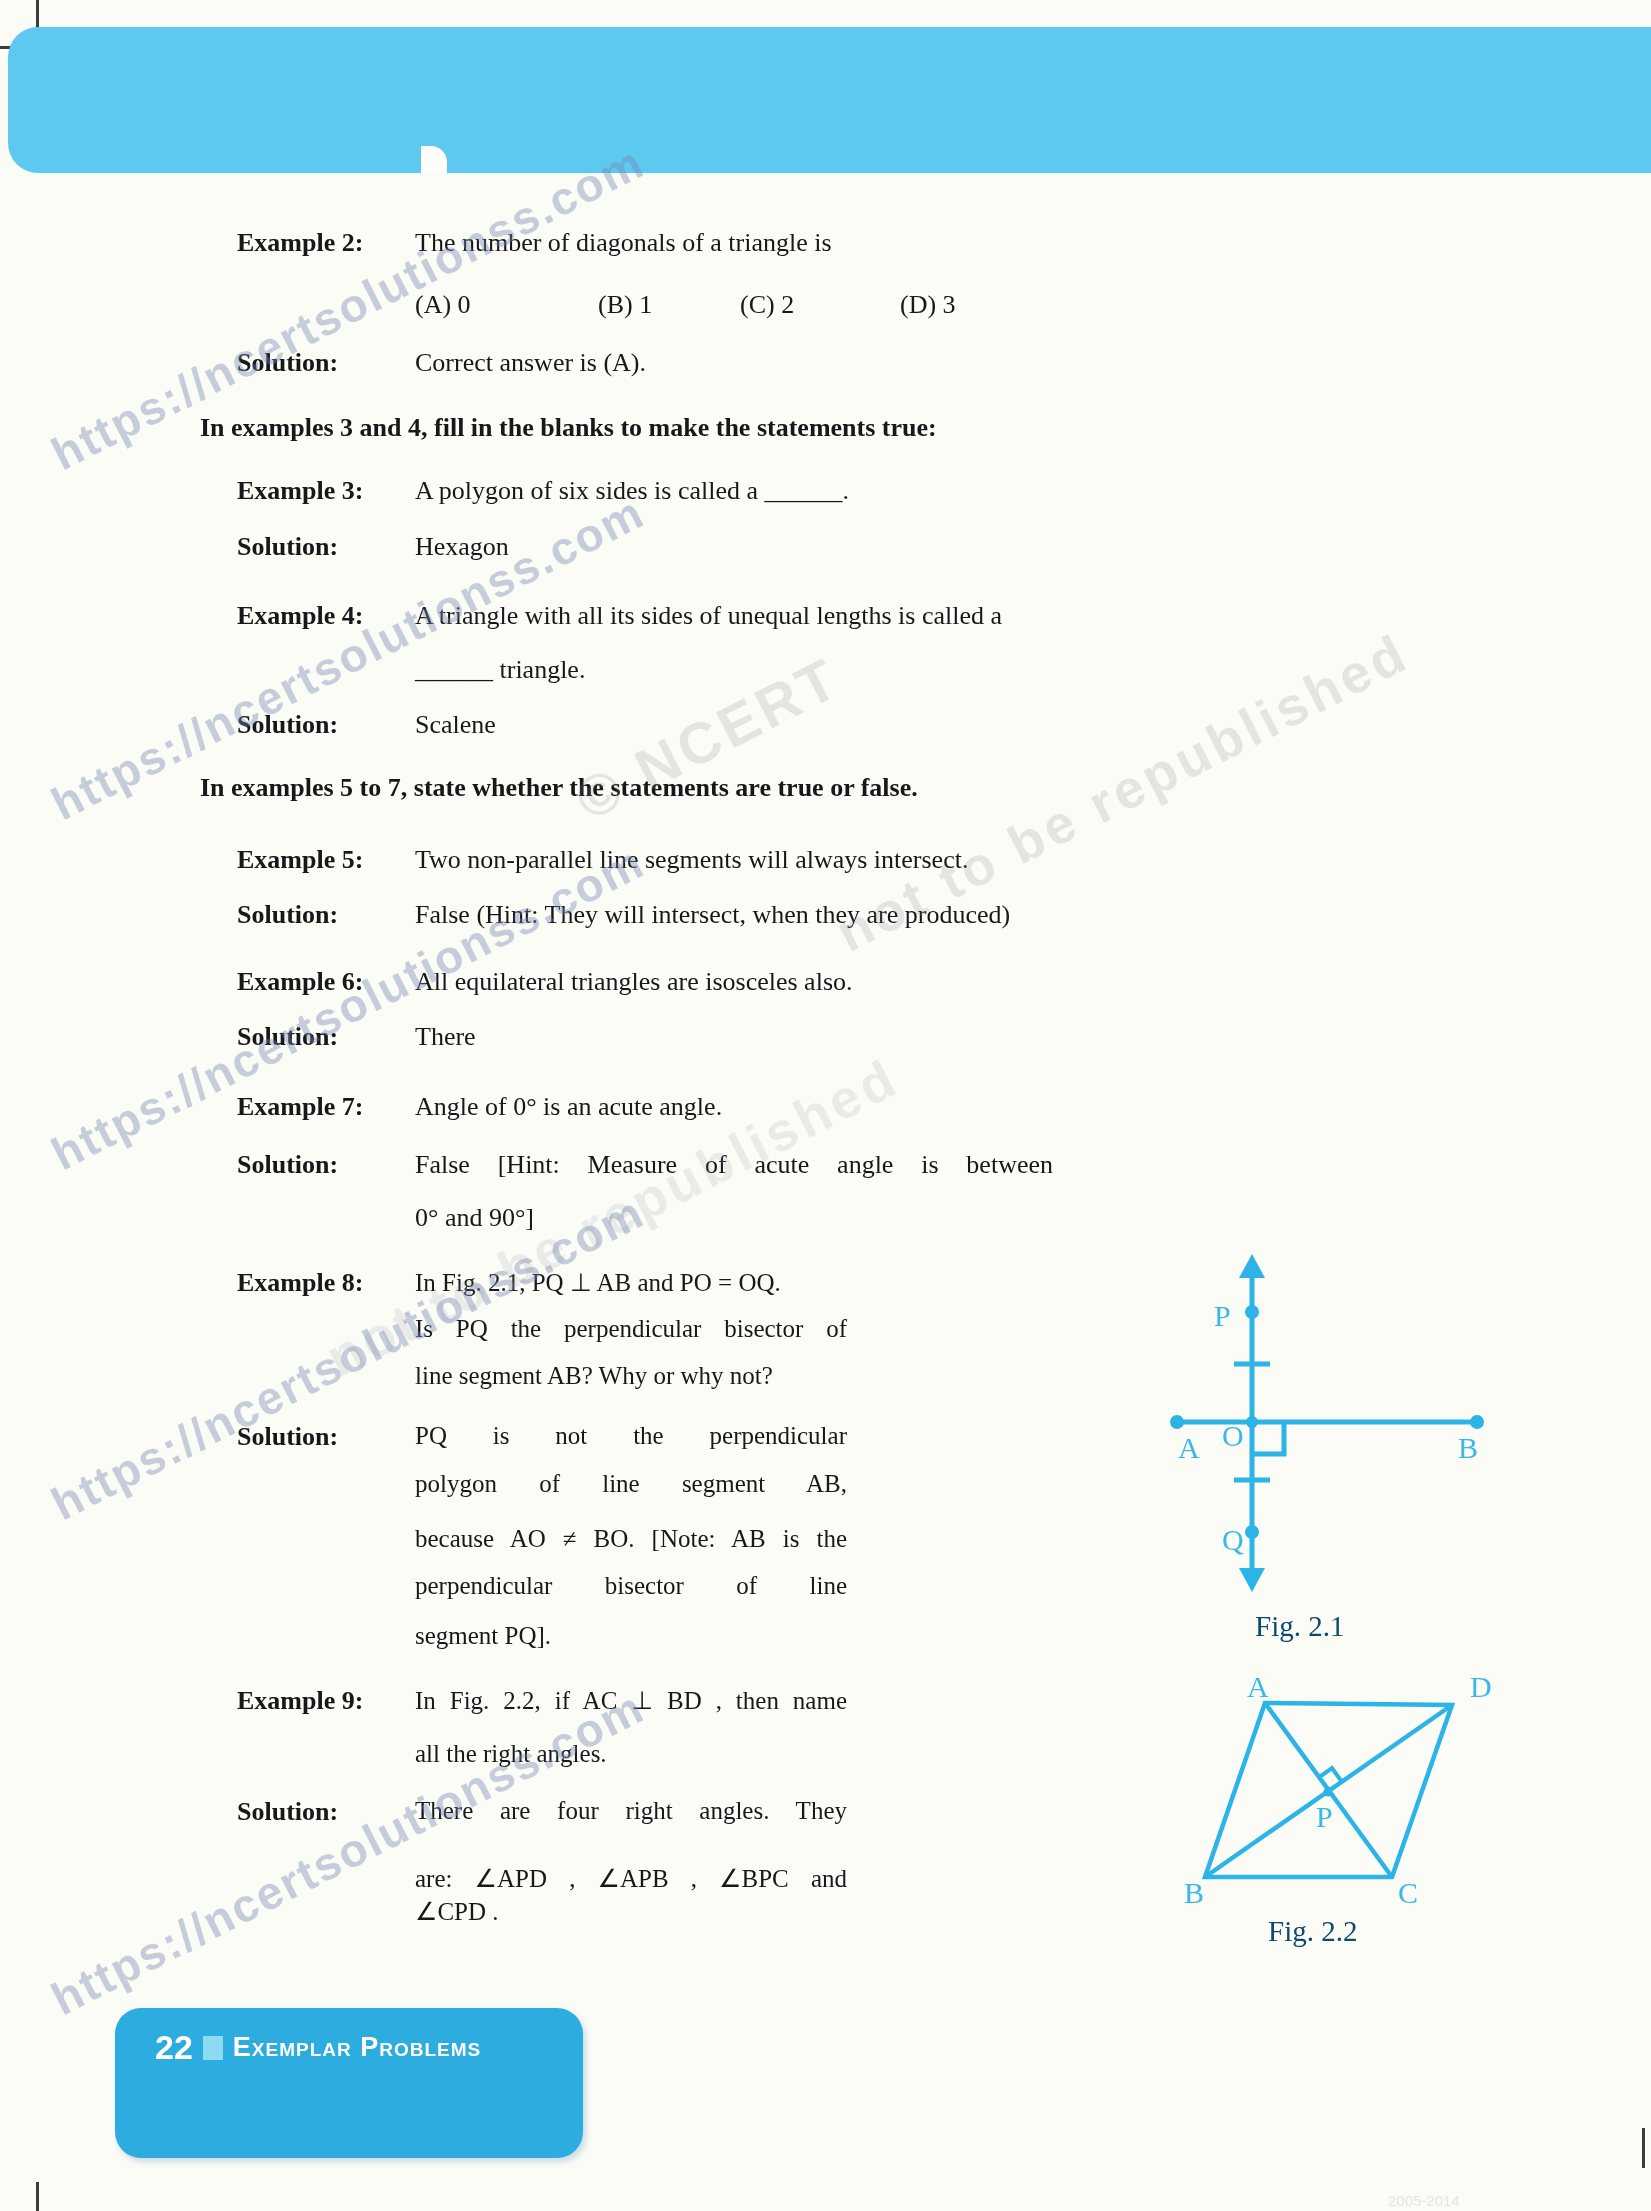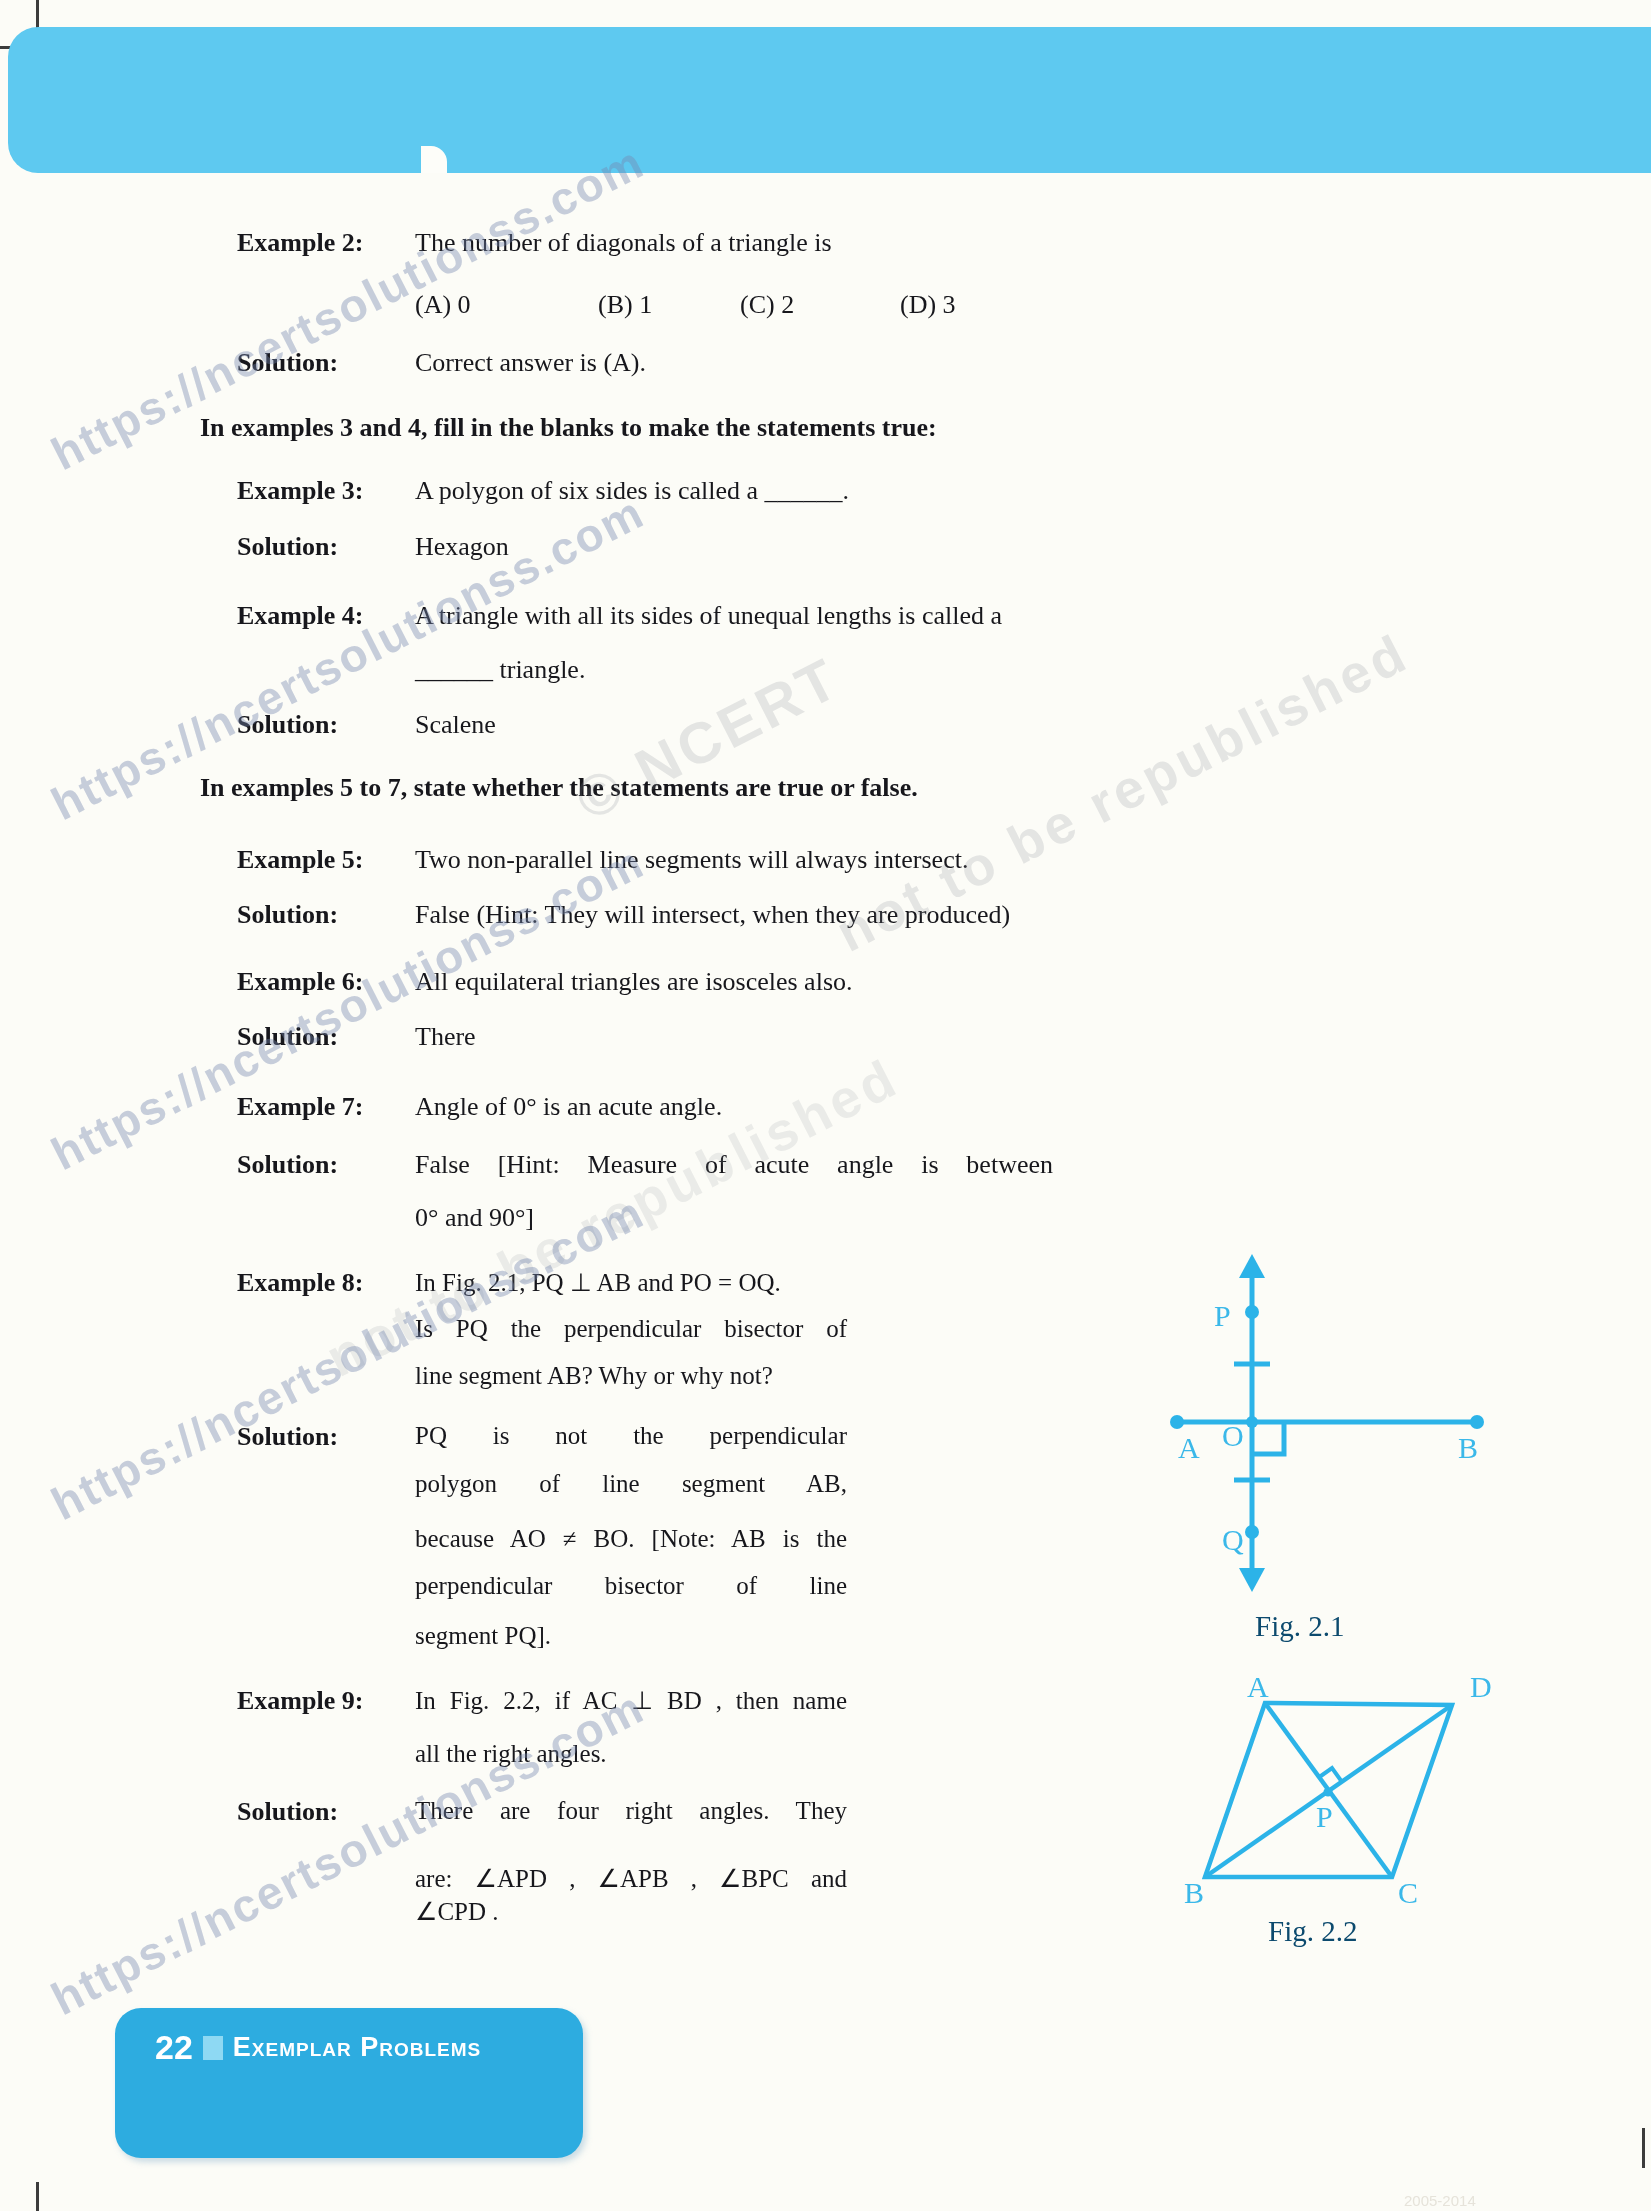--- a/index.html
+++ b/index.html
@@ -36,21 +36,21 @@
   .figlabel{font-family:"Liberation Serif",serif;font-size:30px;fill:#3bb8e9;}
   
   .ftr{position:absolute;left:115px;top:2008px;width:468px;height:150px;background:#2dace0;
        border-radius:26px;box-shadow:3px 4px 6px rgba(110,160,195,0.35);}
   .ftr-line{position:absolute;left:40px;top:20px;display:flex;align-items:center;gap:10px;
        font-family:"Liberation Sans",sans-serif;color:#ffffff;}
   .ftr-num{font-size:34px;font-weight:bold;}
   .ftr-sq{width:20px;height:24px;background:#8ed9f3;display:inline-block;}
   .ftr-title{font-size:27px;font-weight:bold;font-variant:small-caps;letter-spacing:1px;}
   .print-code{position:absolute;left:1388px;top:2192px;font-family:"Liberation Sans",sans-serif;
-       font-size:15px;color:#e6e3da;margin-left:16px;}
+       font-size:15px;color:#e6e3da;}
 </style>
 </head>
 <body>
 
 <div class="page">
 
   <div class="mark" style="left:36px;top:0;width:3px;height:30px;"></div>
   <div class="mark" style="left:0;top:46px;width:24px;height:3px;"></div>
   <div class="mark" style="left:36px;top:2182px;width:3px;height:29px;"></div>
   <div class="mark" style="left:1642px;top:2128px;width:3px;height:40px;"></div>

